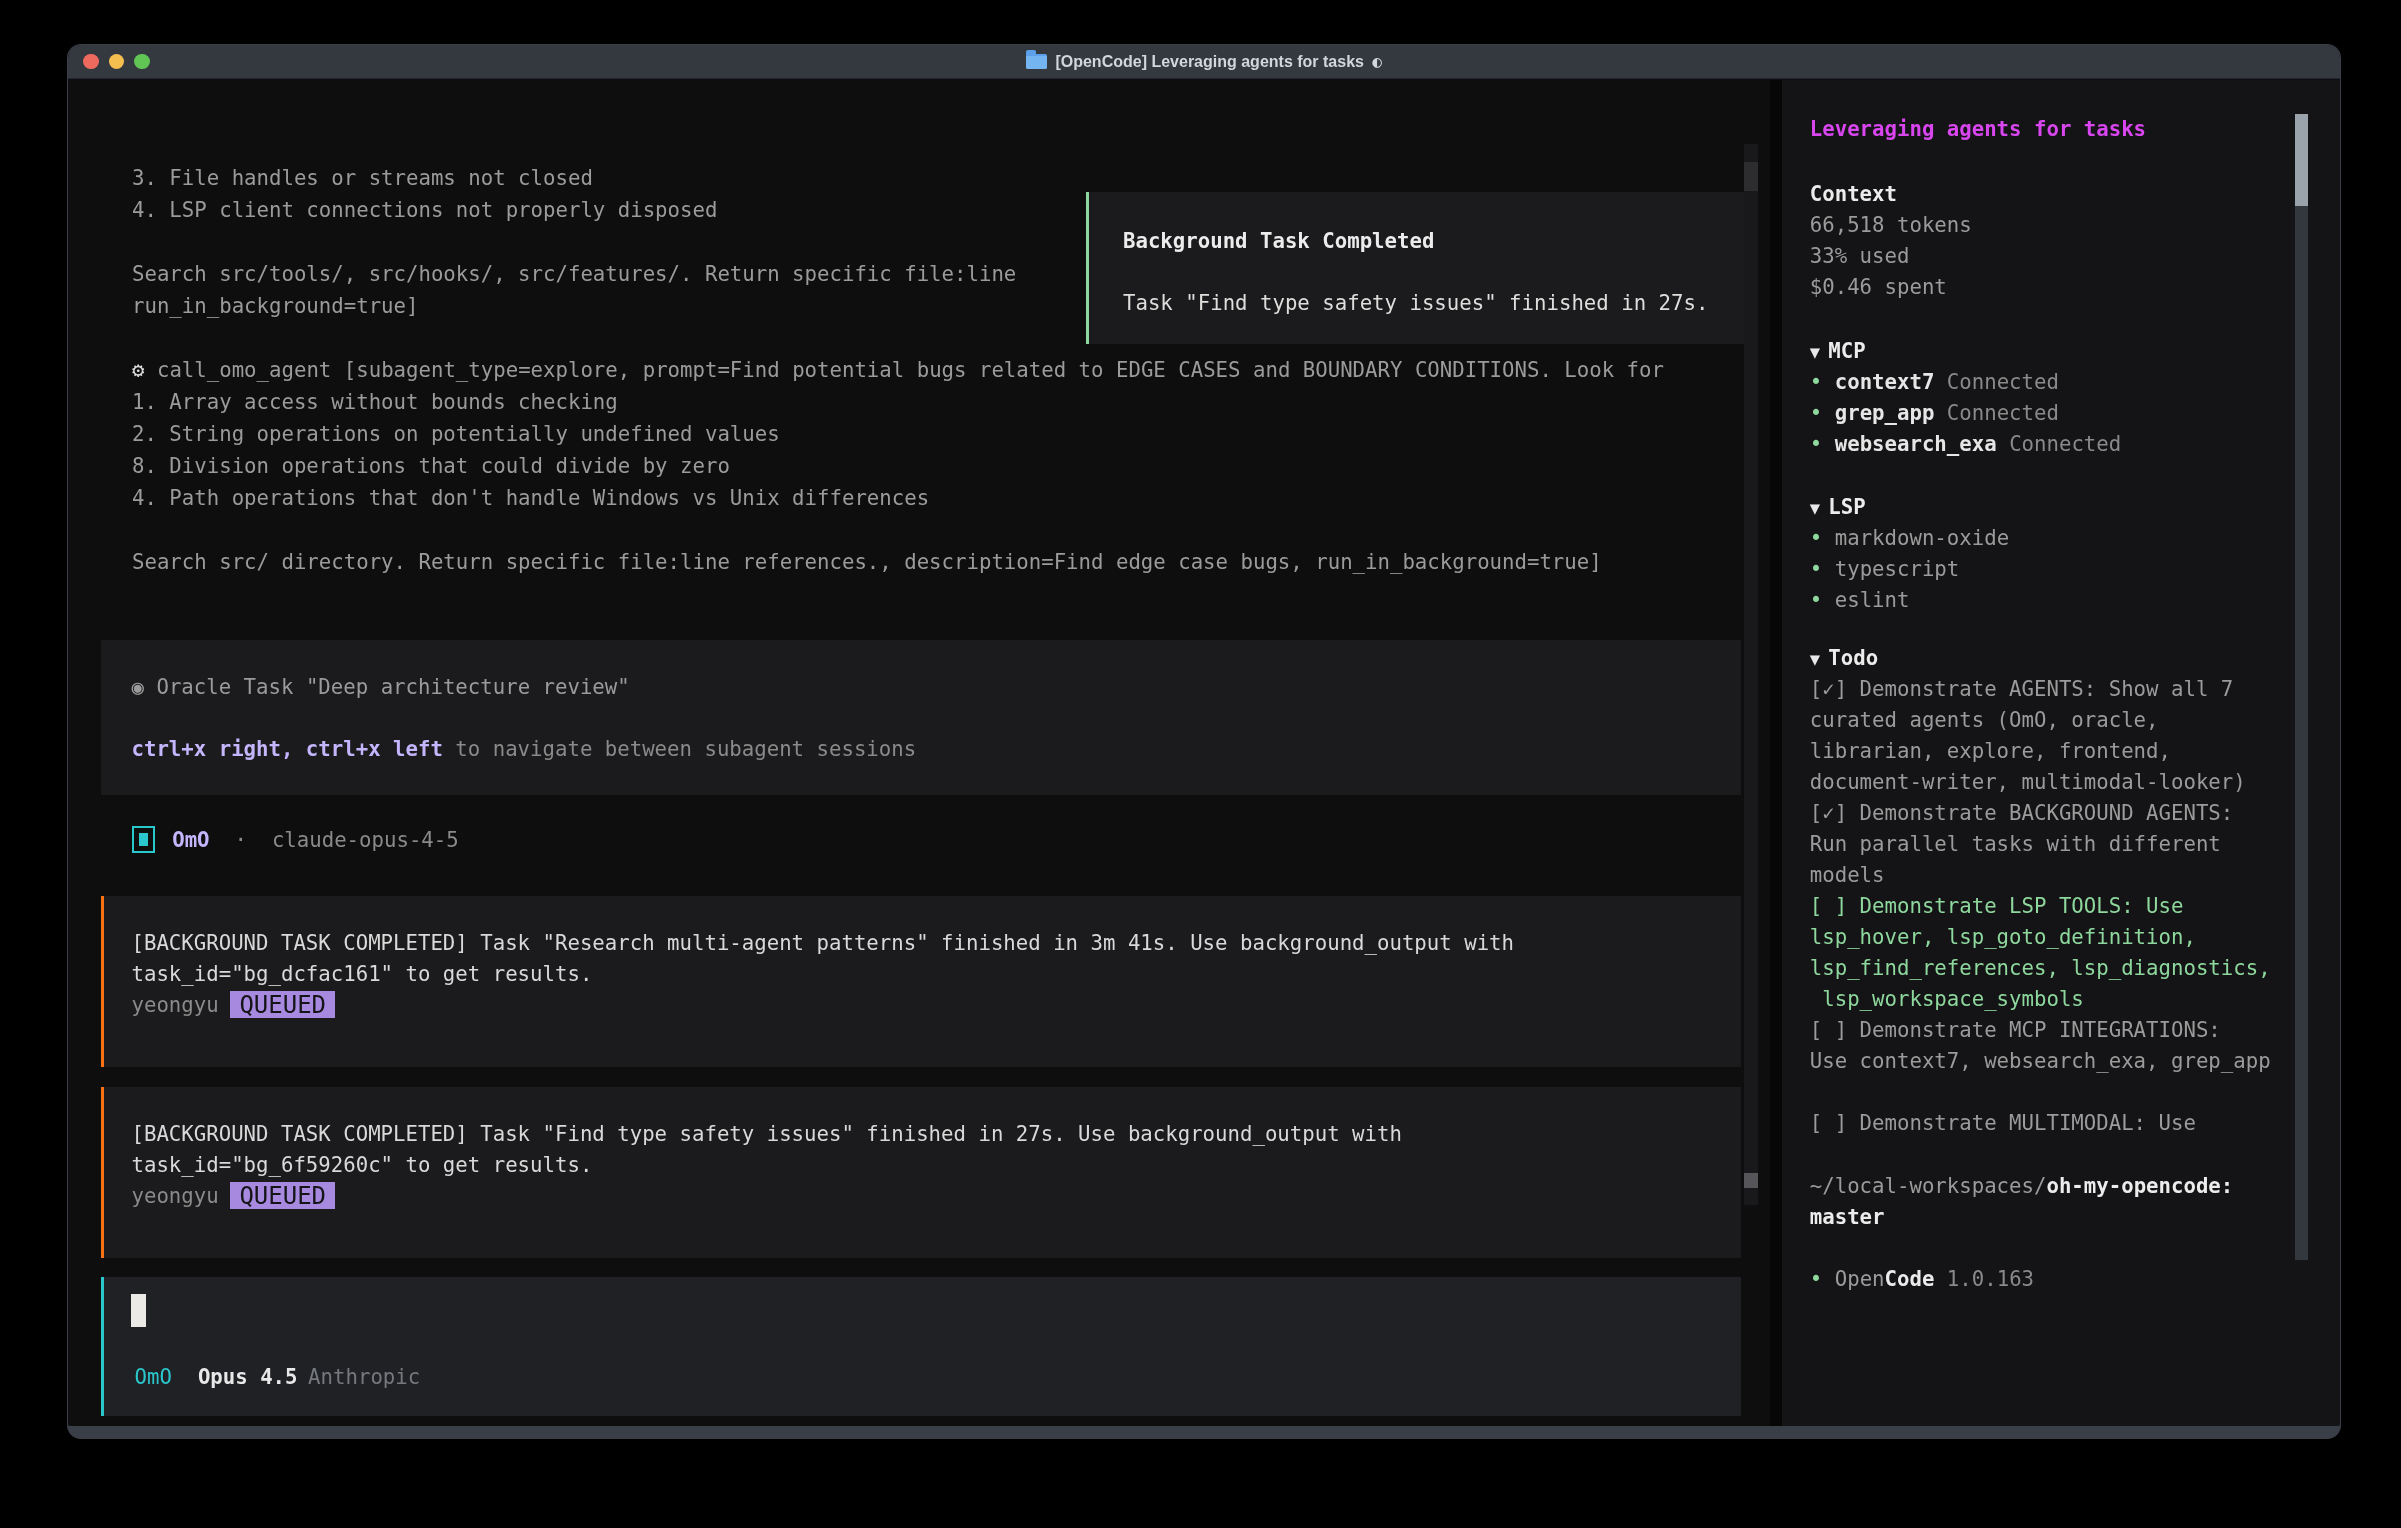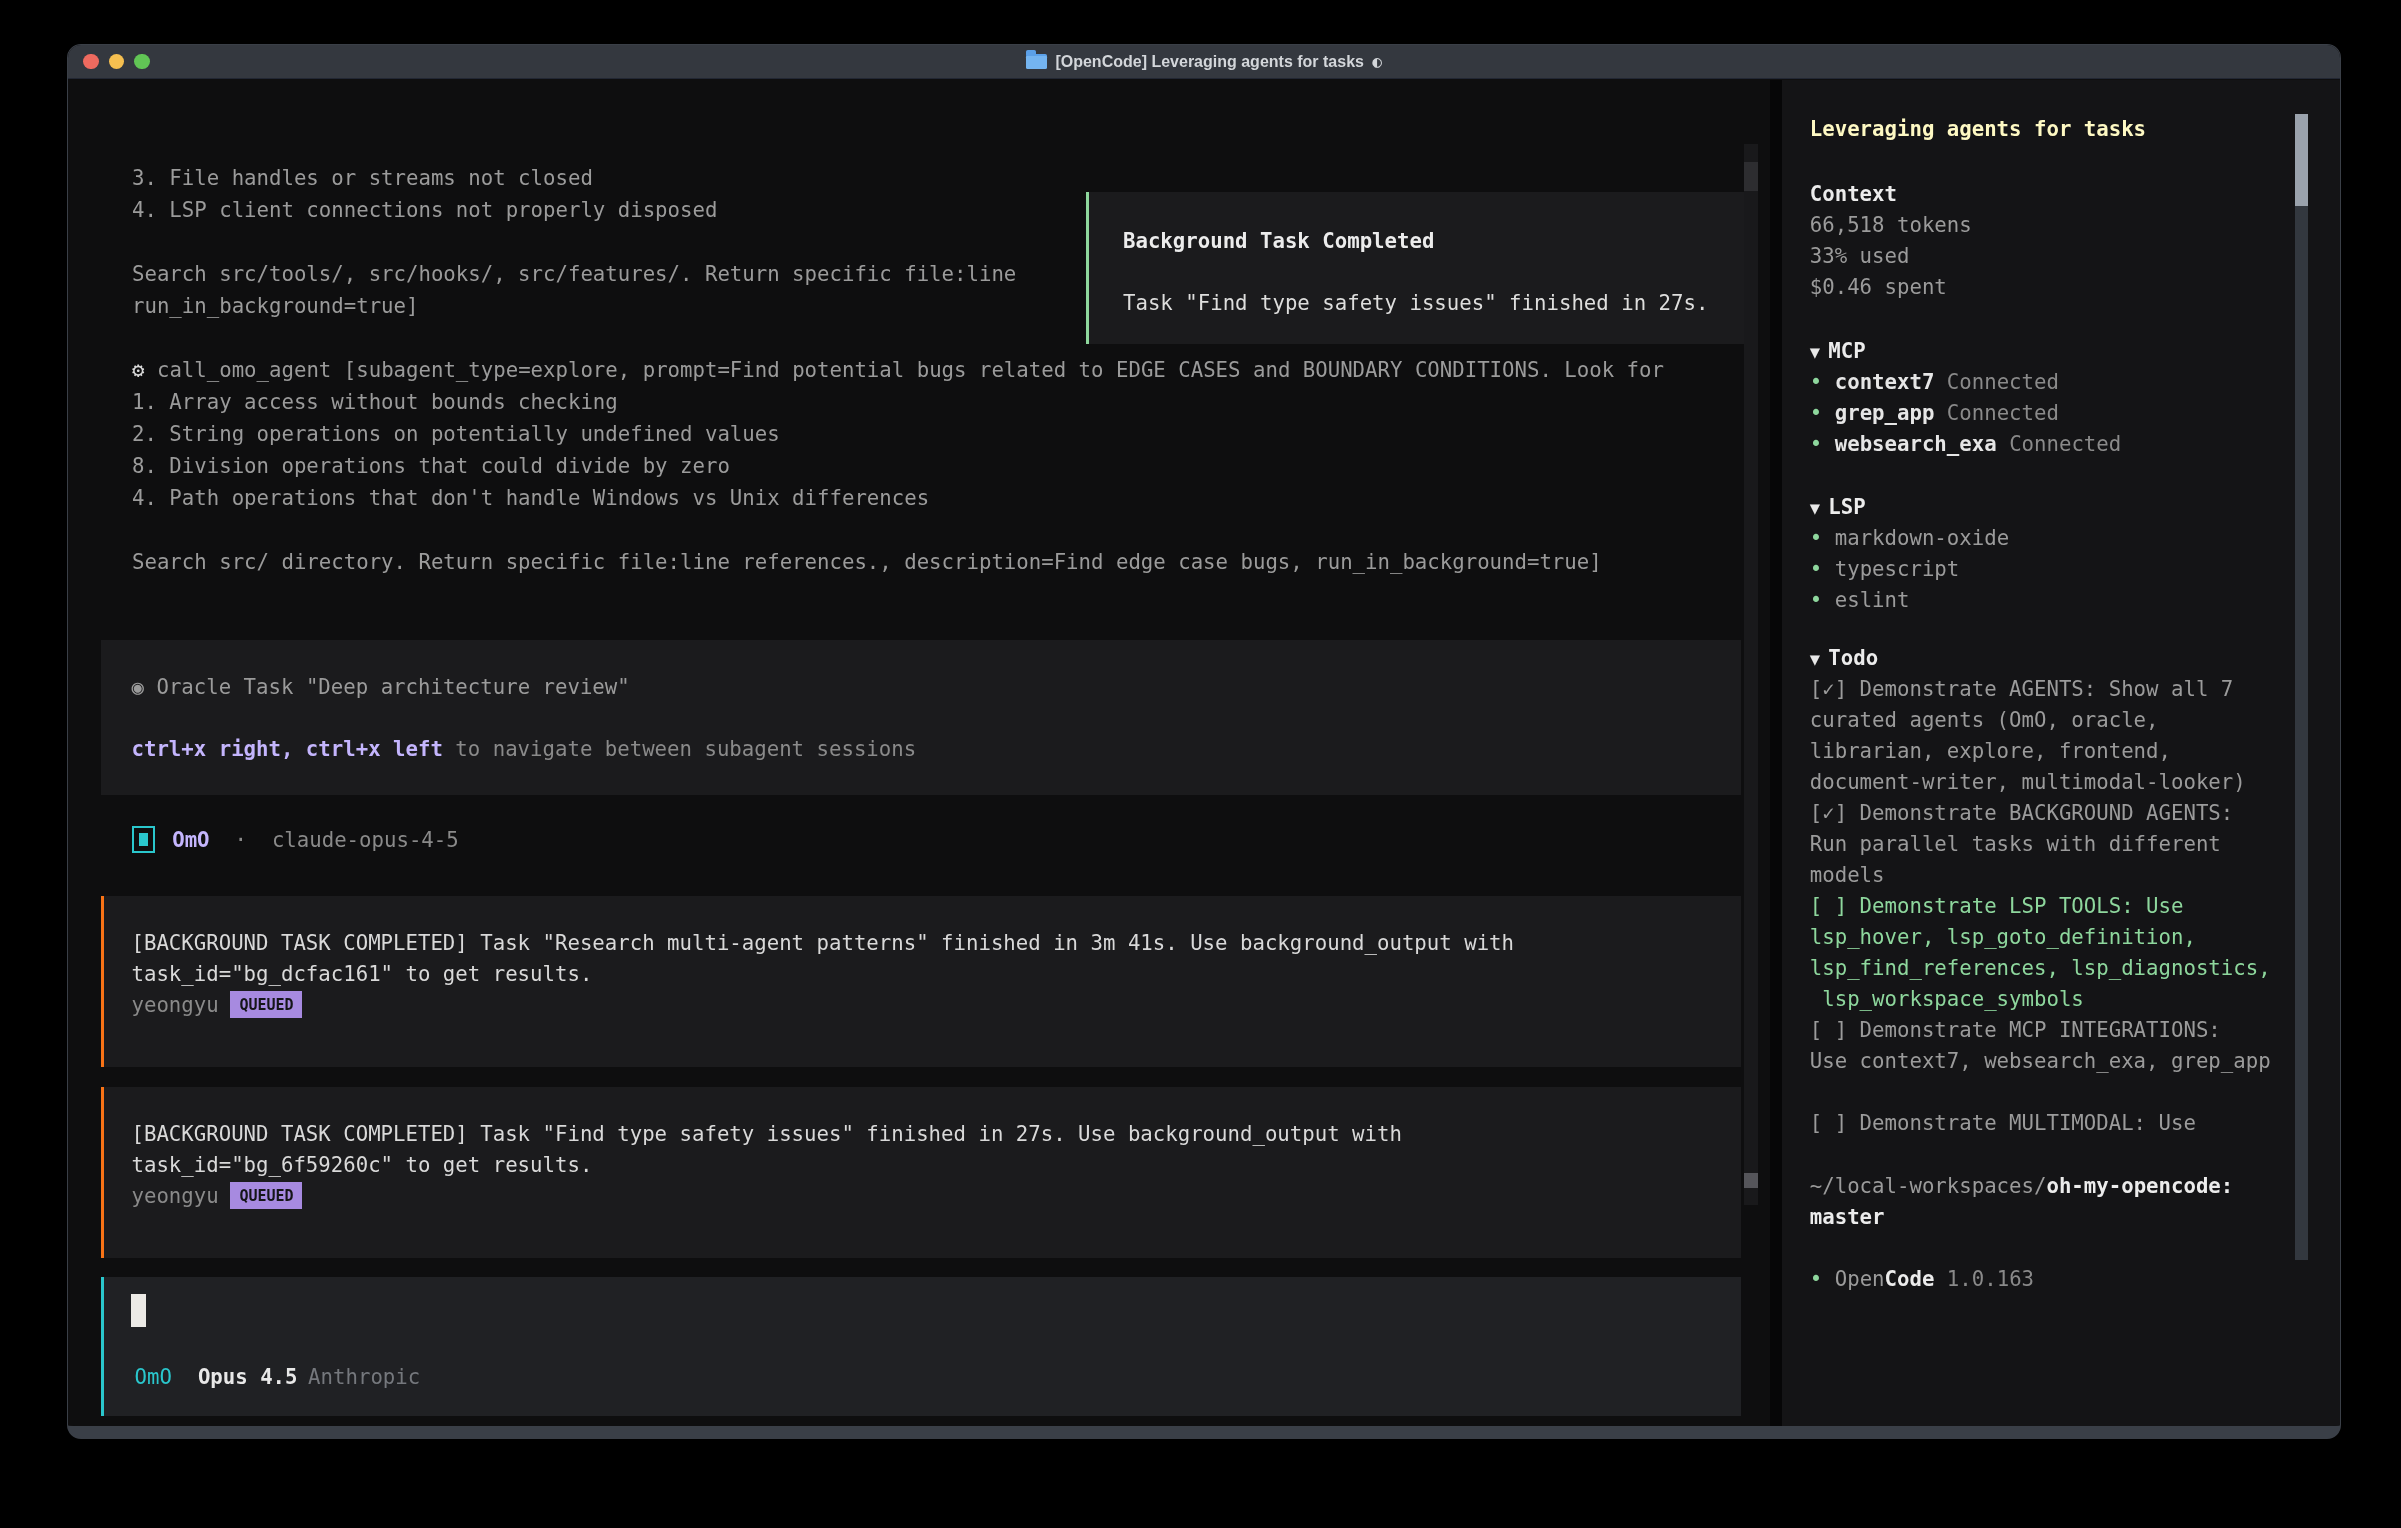--- a/index.html
+++ b/index.html
@@ -59,22 +59,22 @@
   .agent-line { position:absolute; left:64px; top:696px; height:31px; display:flex; align-items:center; }
   .omo-ico { width:22.5px; height:27px; border:2.4px solid #2ac7cd; margin-right:17.7px;
              display:flex; align-items:center; justify-content:center; }
   .omo-ico i { display:block; width:9.5px; height:13px; background:#2ac7cd; }
 
   
   .msg-box { position:absolute; left:32.5px; width:1640px; height:171px; background:#1b1b1d;
              border-left:3px solid #f97316; padding:31px 0 0 28px; color:#d9d9d9; }
   .msg-box .tl { height:31px; }
   .author-row { height:31px; display:flex; align-items:center; }
-  .badge { margin-left:11.8px; background:#a78ae0; color:#151518; font-weight:700;
-           font-size:15px; line-height:26px; padding:0.6px 8.9px; }
+  .badge { margin-left:11.8px; background:#a78ae0; color:#151518; font-weight:400;
+           font-size:24px; line-height:26px; padding:0.6px 8.9px; }
 
   
   .input-box { position:absolute; left:32.5px; top:1149px; width:1640px; height:139px;
                background:#202124; border-left:3px solid #2ac7cd; }
   .cursor { position:absolute; left:27px; top:16.5px; width:15.4px; height:33px; background:#eceae6; }
   .composer-row { position:absolute; left:31px; bottom:23.6px; height:31px; display:flex;
                   align-items:center; gap:0; }
   .teal { color:#2ac7cd; }
   .composer-model { color:#e8e8e8; font-weight:700; margin-left:26px; }
   .composer-provider { color:#75787d; margin-left:10.6px; }
@@ -87,21 +87,21 @@
   .sb-left { display:flex; align-items:center; gap:10.6px; }
   .sb-right { margin-left:auto; display:flex; align-items:center; gap:10.6px; }
   .sb-spacer { width:16.5px; }
 
   
   .main-scrollbar { position:absolute; right:12.4px; top:16px; width:13.6px; height:1061px; background:#19191b; }
   .msb-thumb-top { position:absolute; top:17.7px; left:0; width:100%; height:29.5px; background:#2d2d30; }
   .msb-thumb-bot { position:absolute; top:1029px; left:0; width:100%; height:15.4px; background:#55555a; }
 
   
-  .sb-title { color:#fef9c3; font-weight:700; height:31px; margin-bottom:34px; }
+  .sb-title { color:#d946ef; font-weight:700; height:31px; margin-bottom:34px; }
   .heading { color:#ececec; font-weight:700; height:31px; }
   .heading .arrow { font-size:17px; margin-right:8.3px; color:#e8e8e8; }
   .sb-line { height:31px; white-space:pre; }
   .sb-sec { margin-bottom:32.5px; }
   .sb-sec.g57 { margin-bottom:27px; }
   .blt { color:#8ed79d; }
   .mcp-name { color:#e6e6e6; font-weight:700; }
   .todo-item.done, .todo-item.pending { color:#9b9b9b; }
   .todo-item.active { color:#8ed79d; }
   .todo-item.mt { margin-top:31px; }

